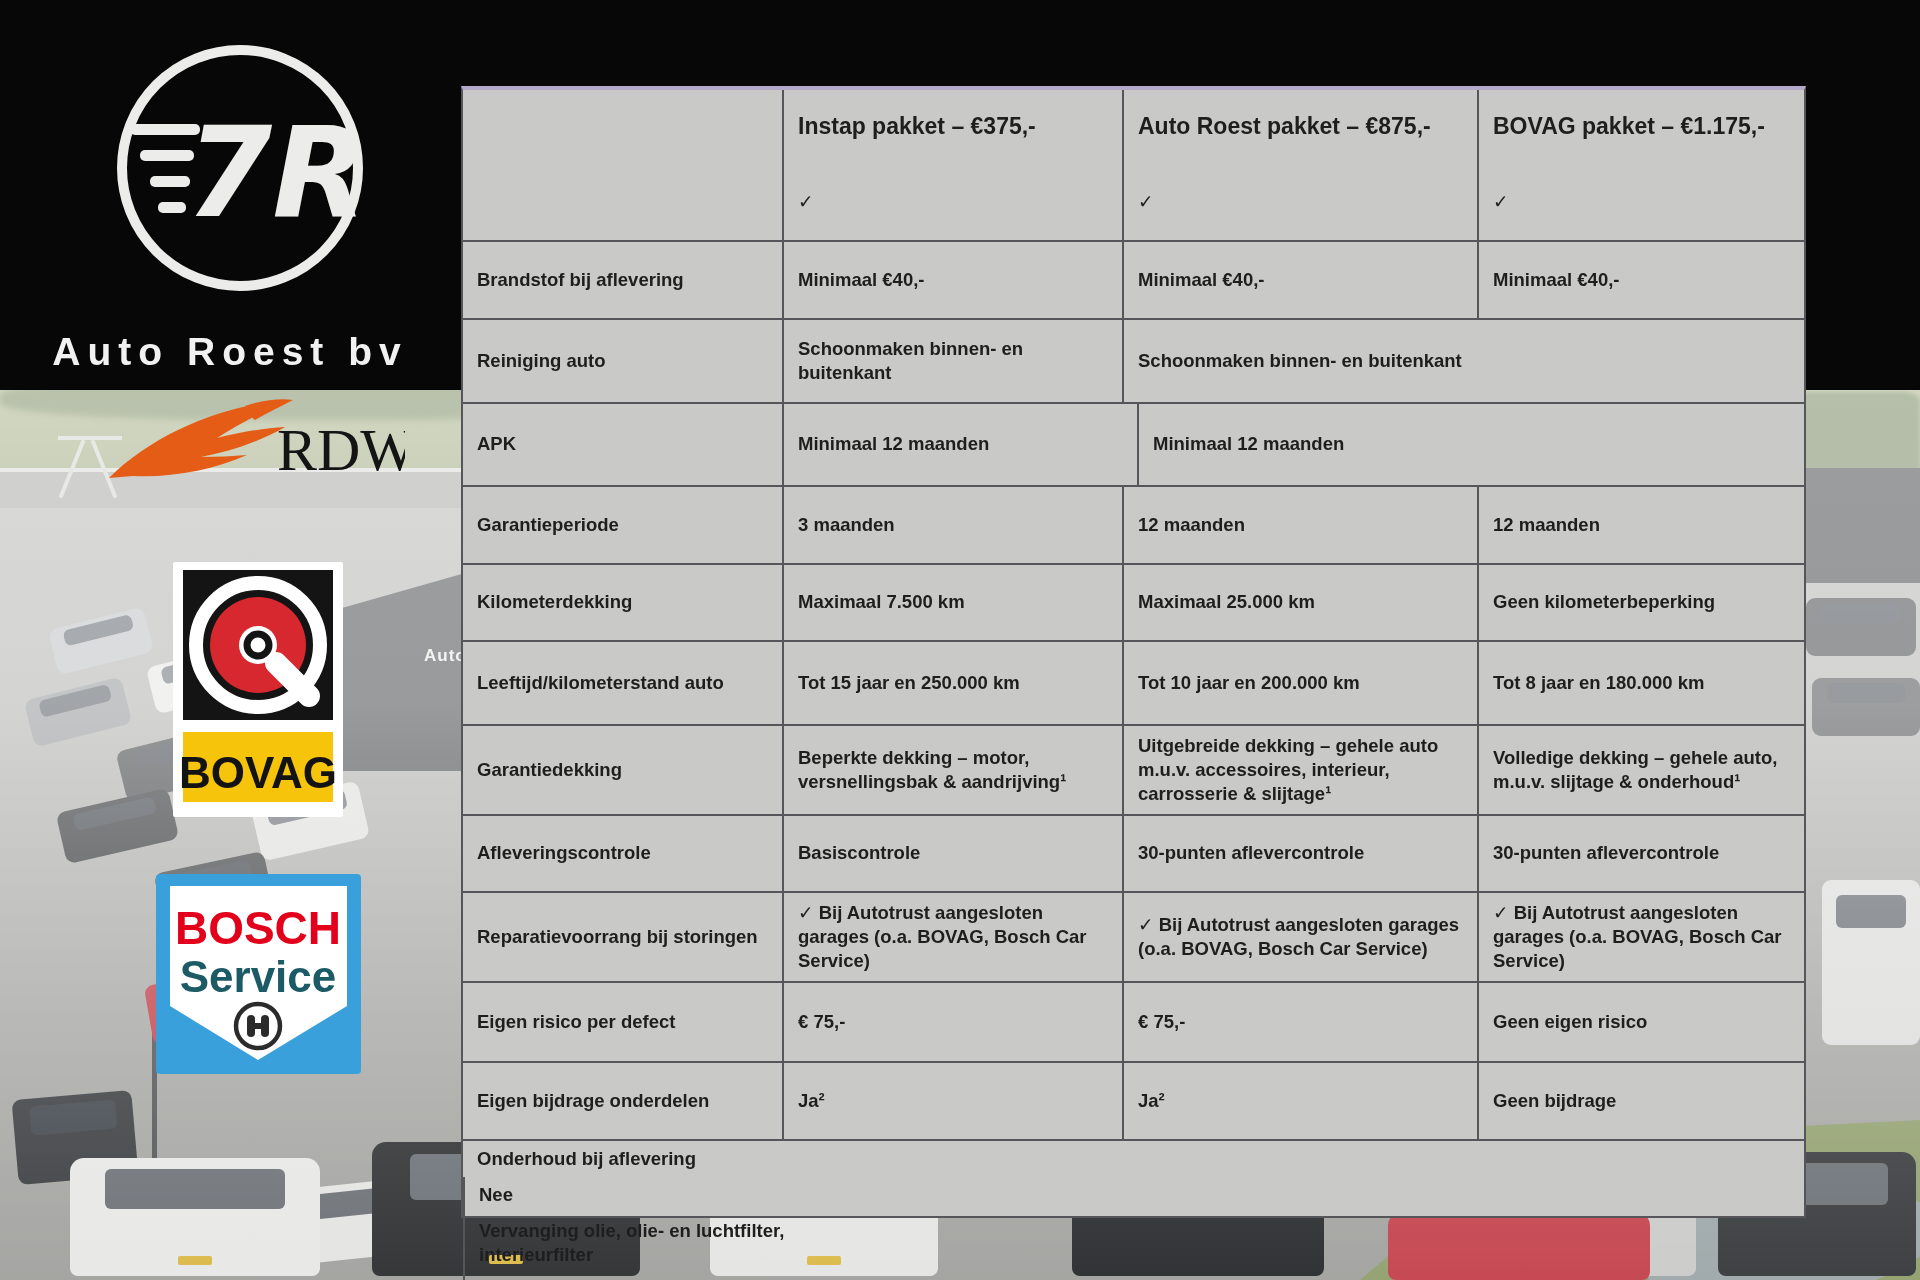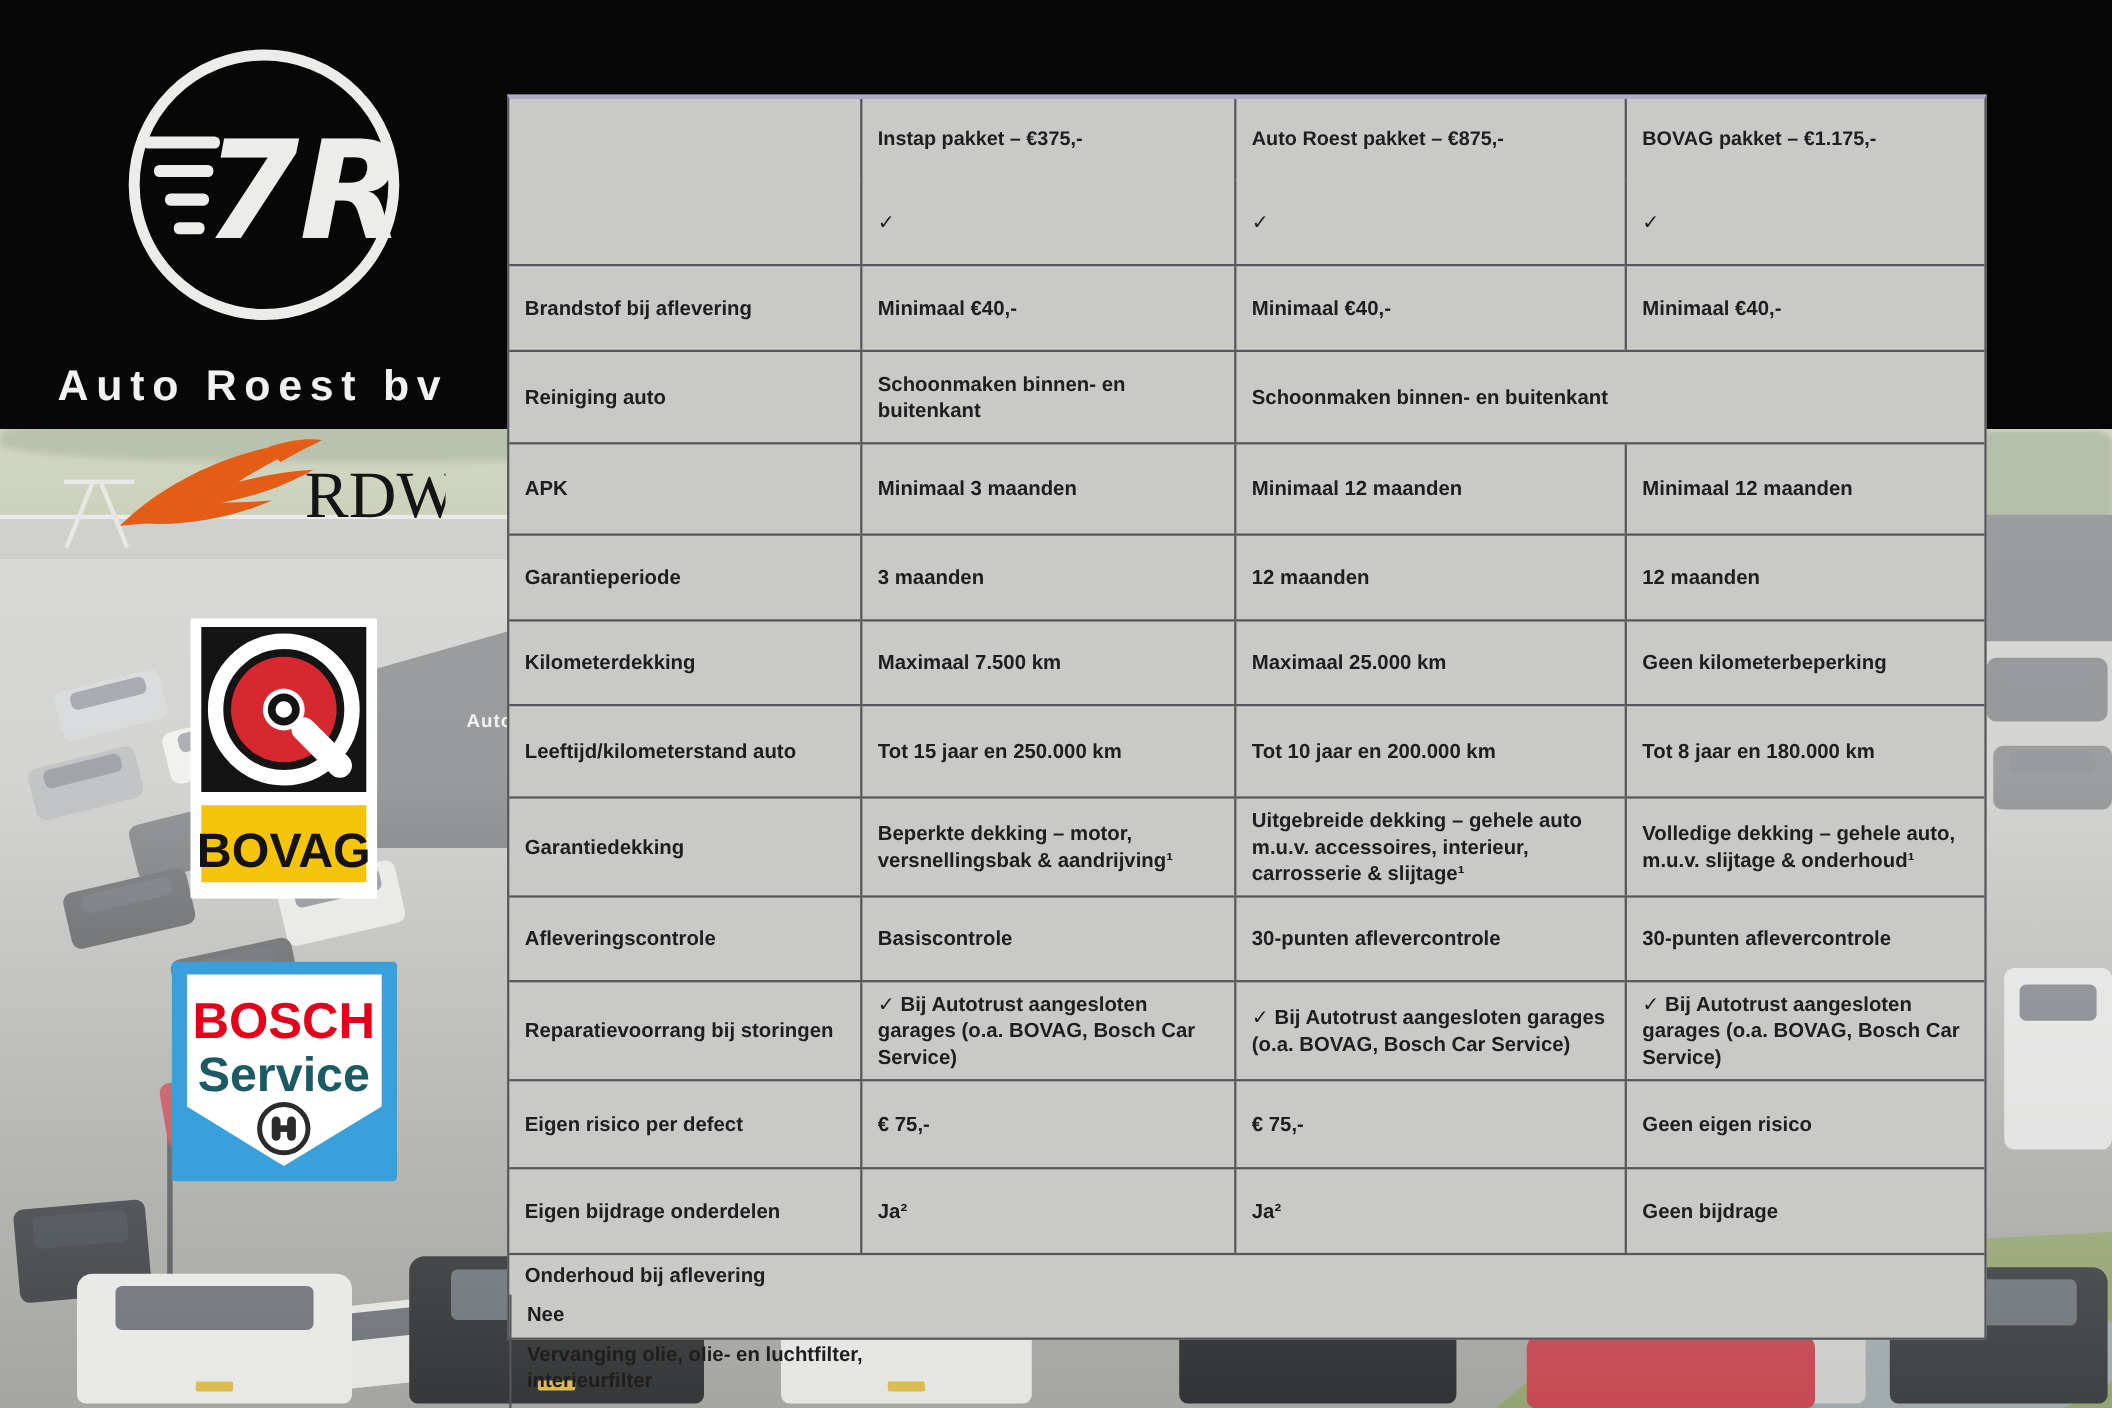--- a/index.html
+++ b/index.html
@@ -57,21 +57,21 @@
   .pkg-table{position:absolute;left:461px;top:86px;width:1345px;z-index:4;
              background:#c9c9c7;border:2px solid #55555a;border-top:4px solid #b3a9c9;
              box-sizing:border-box;}
   .trow{display:flex;border-top:2px solid #55555a;}
   .trow:first-child{border-top:none;}
   .tcell{box-sizing:border-box;display:flex;align-items:center;
          padding:6px 10px 6px 14px;border-left:2px solid #55555a;
          color:#1e1e1e;font-weight:700;font-size:18.5px;line-height:1.3;}
   .tcell:first-child{border-left:none;}
   .tcell.w0{width:319px;} .tcell.w1{width:340px;} .tcell.w2{width:355px;} .tcell.w3{width:327px;}
-  .thead .tcell{font-size:18px;}
+  .thead .tcell{font-size:23px;}
 </style>
 </head>
 <body>
 
 <div class="page">
 
   <div class="photo">
     <div class="field"></div>
     <div class="treeline" style="left:0;width:620px;"></div>
     <div class="treeline" style="left:900px;width:420px;"></div>
@@ -229,21 +229,20 @@
           <div class="tcell w2">Minimaal €40,-</div>
           <div class="tcell w3">Minimaal €40,-</div>
         </div>
         <div class="trow" style="height: 82px;">
           <div class="tcell w0 label">Reiniging auto</div>
           <div class="tcell w1">Schoonmaken binnen- en buitenkant</div>
           <div class="tcell w2">Schoonmaken binnen- en buitenkant</div>
         </div>
         <div class="trow" style="height: 81px;">
           <div class="tcell w0 label">APK</div>
-          <div class="tcell w1">Minimaal 3 maanden</div>
           <div class="tcell w2">Minimaal 12 maanden</div>
           <div class="tcell w3">Minimaal 12 maanden</div>
         </div>
         <div class="trow" style="height: 76px;">
           <div class="tcell w0 label">Garantieperiode</div>
           <div class="tcell w1">3 maanden</div>
           <div class="tcell w2">12 maanden</div>
           <div class="tcell w3">12 maanden</div>
         </div>
         <div class="trow" style="height: 75px;">

